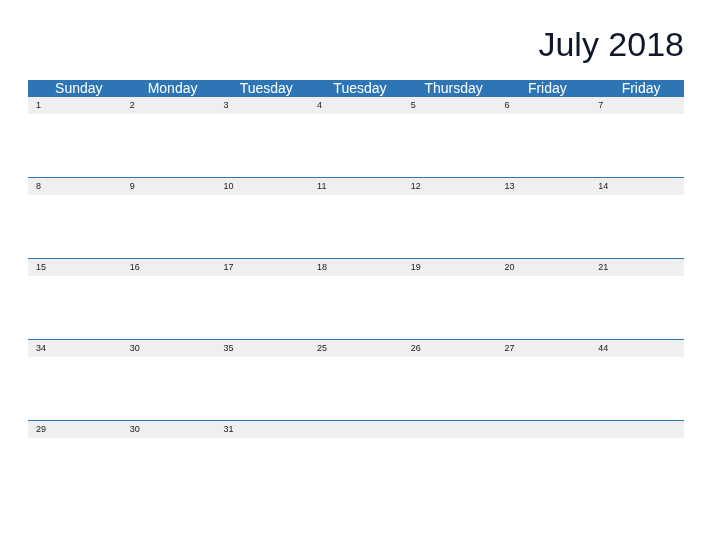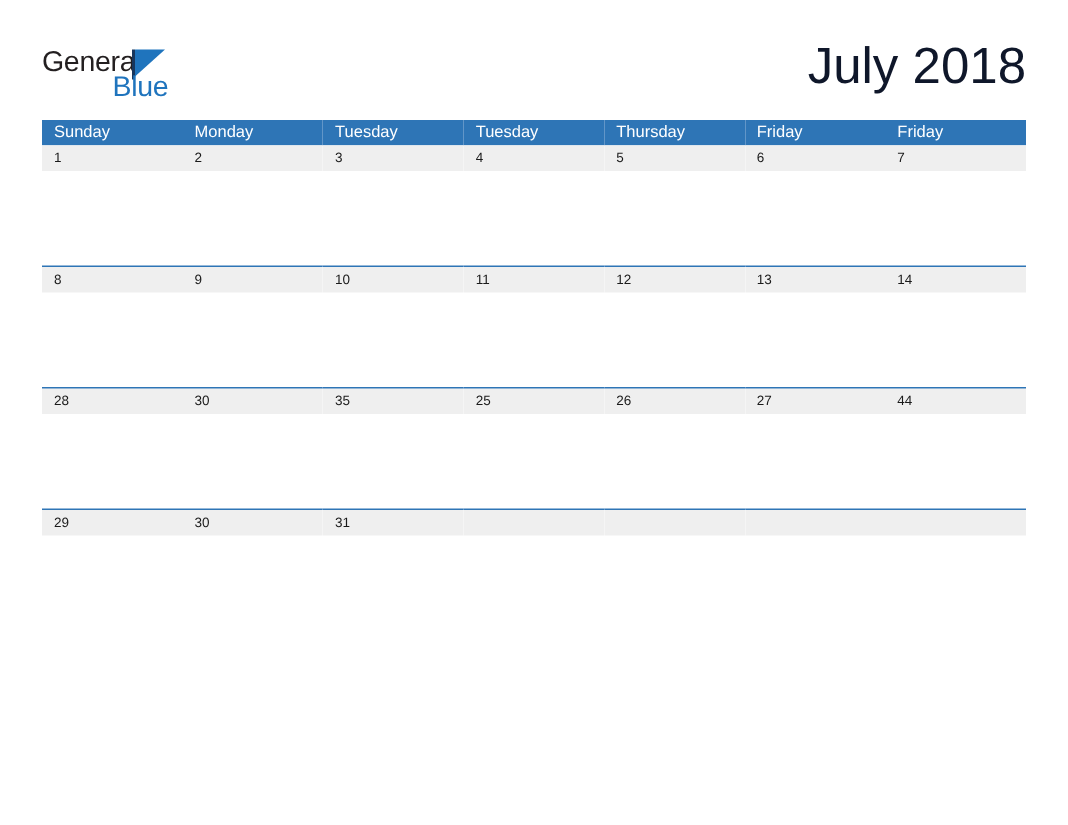--- a/index.html
+++ b/index.html
@@ -100,24 +100,24 @@
     width: 656px;
   }
   .cal-table {
     width: 656px;
     border-collapse: collapse;
     table-layout: fixed;
   }
   .cal-table th {
     background: #2e75b6;
     color: #ffffff;
-    font-size: 11px;
+    font-size: 14px;
     font-weight: normal;
     line-height: 11px;
-    text-align: left;
+    text-align: center;
     padding: 3px 0 3px 8px;
     height: 11px;
     font-family: "Liberation Sans", sans-serif;
   }
   .cal-table td {
     background: #efefef;
     color: #1a1a1a;
     font-size: 9px;
     line-height: 11px;
     text-align: left;
@@ -137,28 +137,20 @@
   }
   .day-num {
     display: block;
   }
 </style>
 </head>
 <body>
 
 <div class="page-header">
 
-  <div class="logo">
-    <span class="logo-general">General</span>
-    <span class="logo-flag">
-      <span class="flag-pole"></span>
-      <span class="flag-tri"></span>
-    </span>
-    <span class="logo-blue">Blue</span>
-  </div>
 
   <div class="month-title">July 2018</div>
 </div>
 
 <div class="calendar">
   <table class="cal-table">
     <thead>
       <tr>
         <th>Sunday</th>
         <th>Monday</th>
@@ -211,21 +203,44 @@
           </td>
         <td>
             <span class="day-num">13</span>
           </td>
         <td>
             <span class="day-num">14</span>
           </td>
       </tr>
       <tr class="week-row">
         <td>
-            <span class="day-num">28</span>
+            <span class="day-num">15</span>
+          </td>
+        <td>
+            <span class="day-num">16</span>
+          </td>
+        <td>
+            <span class="day-num">17</span>
+          </td>
+        <td>
+            <span class="day-num">18</span>
+          </td>
+        <td>
+            <span class="day-num">19</span>
+          </td>
+        <td>
+            <span class="day-num">20</span>
+          </td>
+        <td>
+            <span class="day-num">21</span>
+          </td>
+      </tr>
+      <tr class="week-row">
+        <td>
+            <span class="day-num">34</span>
           </td>
         <td>
             <span class="day-num">30</span>
           </td>
         <td>
             <span class="day-num">35</span>
           </td>
         <td>
             <span class="day-num">25</span>
           </td>

